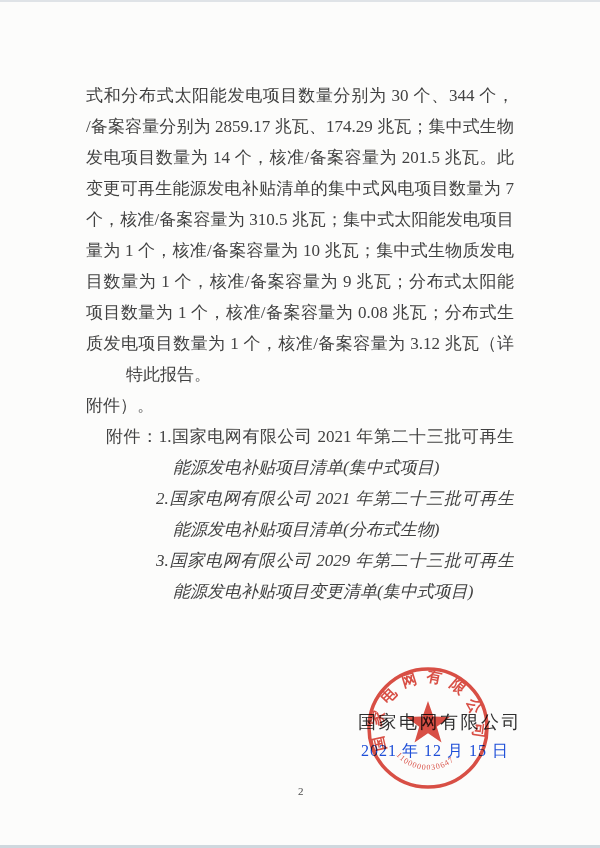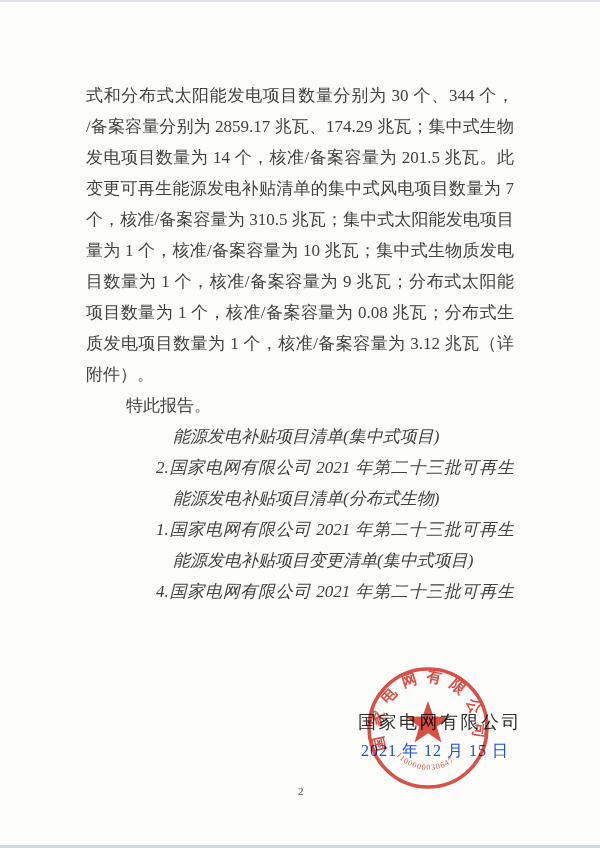--- a/index.html
+++ b/index.html
@@ -61,28 +61,28 @@
   <div class="content">
     <div class="line flush">式和分布式太阳能发电项目数量分别为 30 个、344 个，核准</div>
     <div class="line flush">/备案容量分别为 2859.17 兆瓦、174.29 兆瓦；集中式生物质</div>
     <div class="line flush">发电项目数量为 14 个，核准/备案容量为 201.5 兆瓦。此次</div>
     <div class="line flush">变更可再生能源发电补贴清单的集中式风电项目数量为 7</div>
     <div class="line flush">个，核准/备案容量为 310.5 兆瓦；集中式太阳能发电项目数</div>
     <div class="line flush">量为 1 个，核准/备案容量为 10 兆瓦；集中式生物质发电项</div>
     <div class="line flush">目数量为 1 个，核准/备案容量为 9 兆瓦；分布式太阳能发电</div>
     <div class="line flush">项目数量为 1 个，核准/备案容量为 0.08 兆瓦；分布式生物</div>
     <div class="line flush">质发电项目数量为 1 个，核准/备案容量为 3.12 兆瓦（详见</div>
+    <div class="line ind-report">特此报告。</div>
     <div class="line">附件）。</div>
-    <div class="line ind-report">特此报告。</div>
+    <div class="line flush ind-attach-label">附件：1.国家电网有限公司 2021 年第二十三批可再生</div>
     <div class="line ind-cont">能源发电补贴项目清单(集中式项目)</div>
     <div class="line flush ind-item">2.国家电网有限公司 2021 年第二十三批可再生</div>
     <div class="line ind-cont">能源发电补贴项目清单(分布式生物)</div>
-    <div class="line flush ind-item">1.国家电网有限公司 2021 年第二十三批可再生</div>
+    <div class="line flush ind-item">3.国家电网有限公司 2029 年第二十三批可再生</div>
     <div class="line ind-cont">能源发电补贴项目变更清单(集中式项目)</div>
-    <div class="line flush ind-item">4.国家电网有限公司 2021 年第二十三批可再生</div>
   </div>
 
   <div class="signature">国家电网有限公司</div>
   <div class="sign-date">2021 年 12 月 15 日</div>
   <div class="page-number">2</div>
 
   <svg class="seal" viewBox="0 0 128 128" aria-hidden="true">
     <circle cx="64" cy="64" r="59" fill="none" stroke="#d6372c" stroke-width="3.5"></circle>
     <polygon fill="#d6372c" points="64,37 69.4,52.6 85.9,52.9 72.8,62.8 77.5,78.6 64,69.2 50.5,78.6 55.2,62.8 42.1,52.9 58.6,52.6"></polygon>
     <defs>

